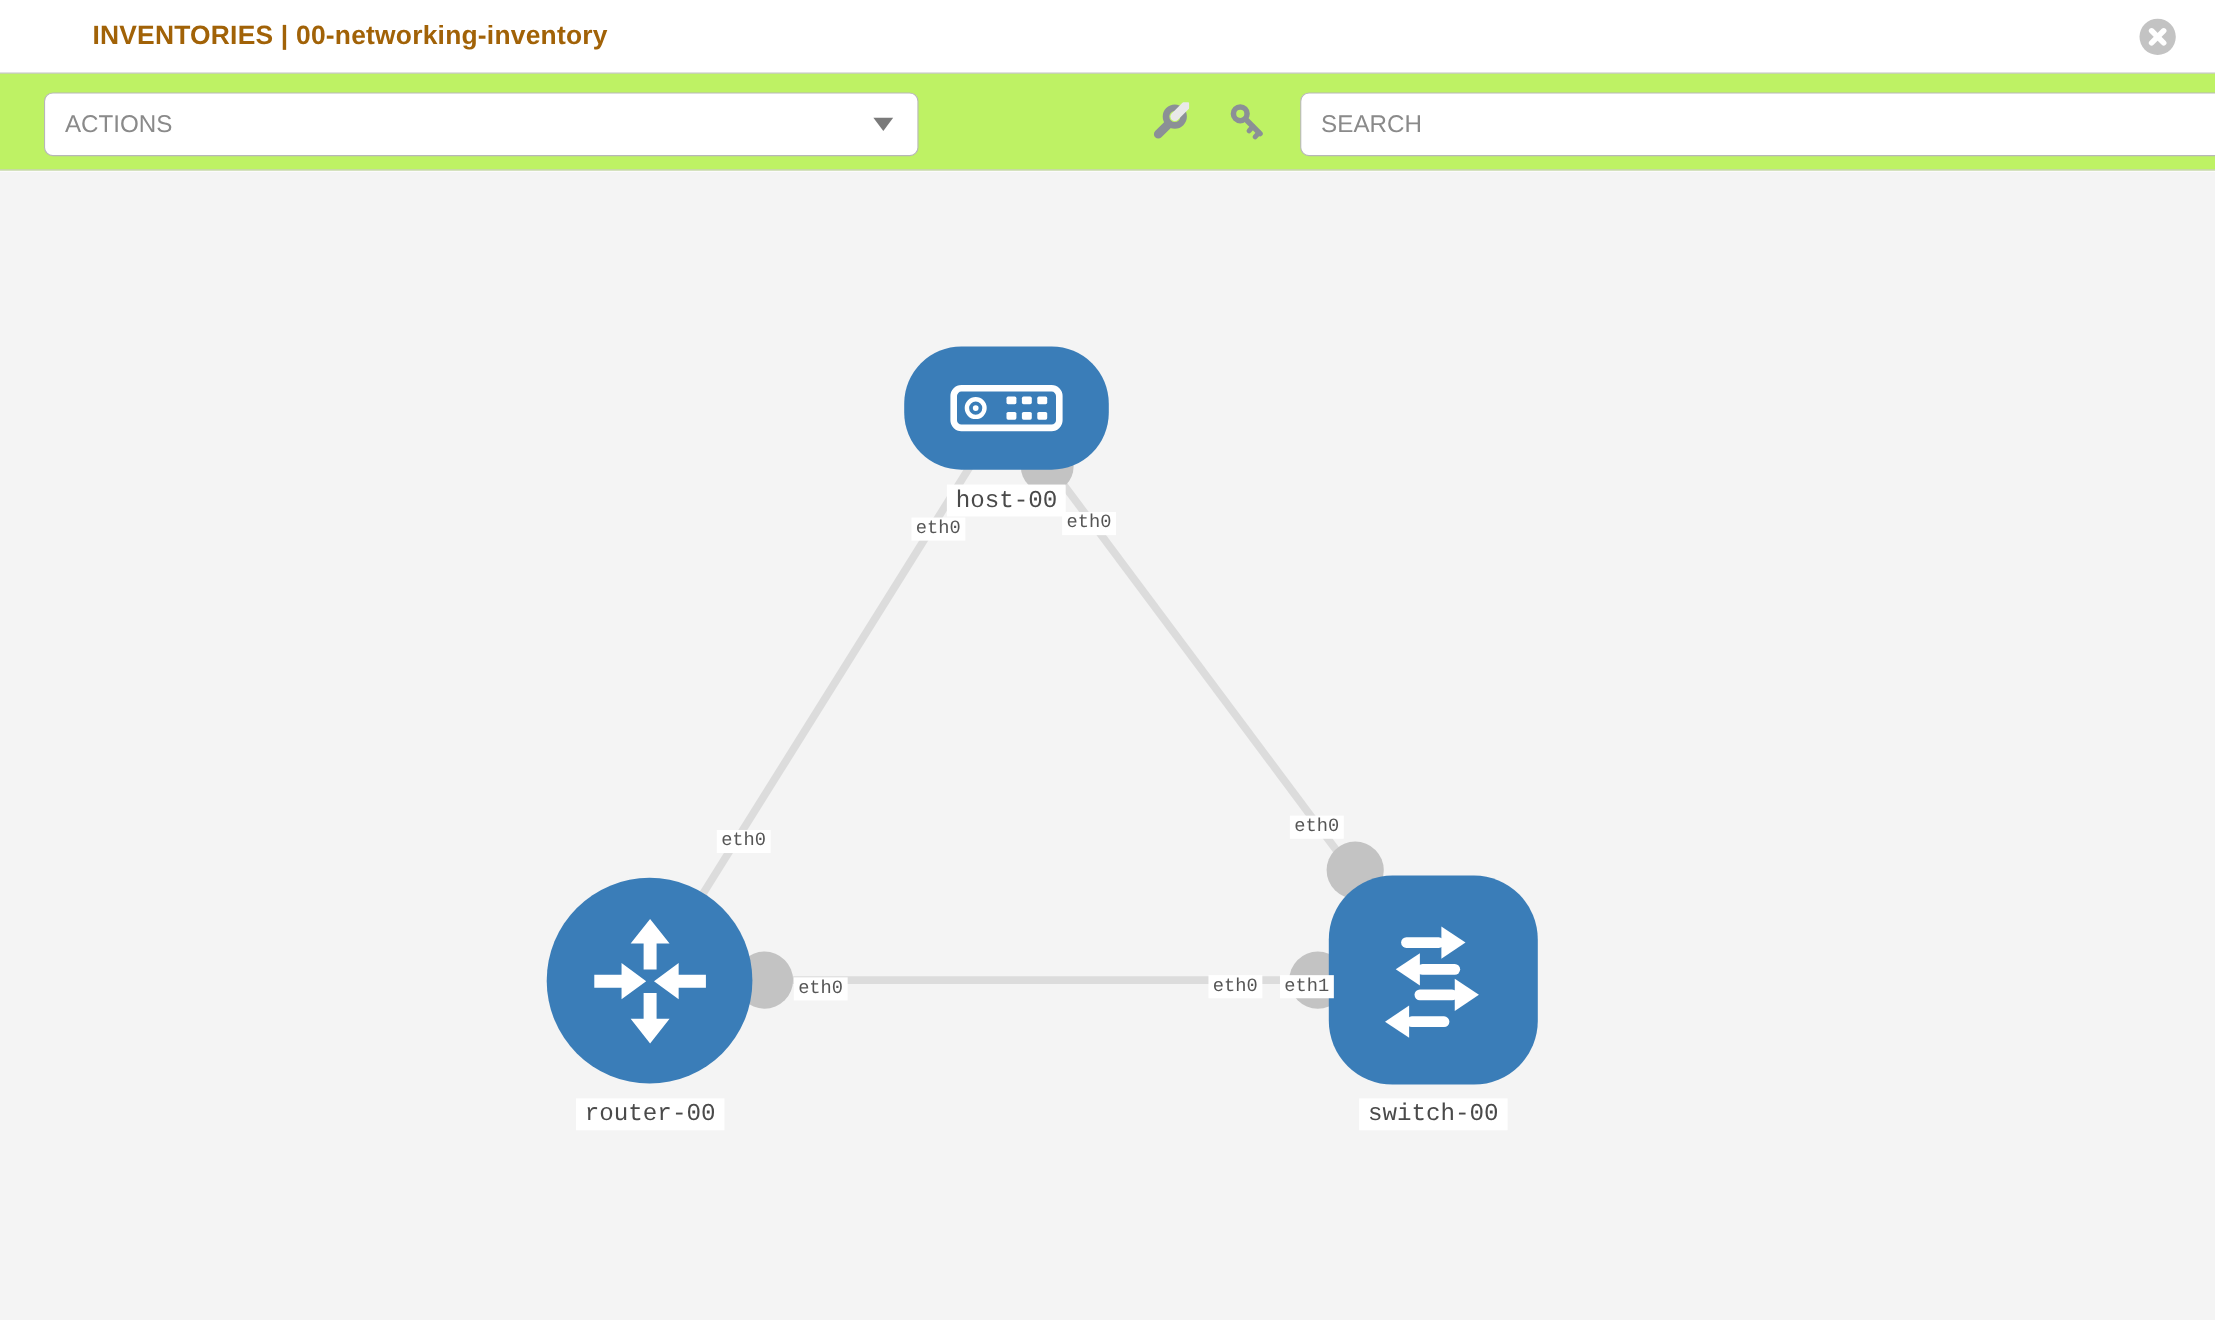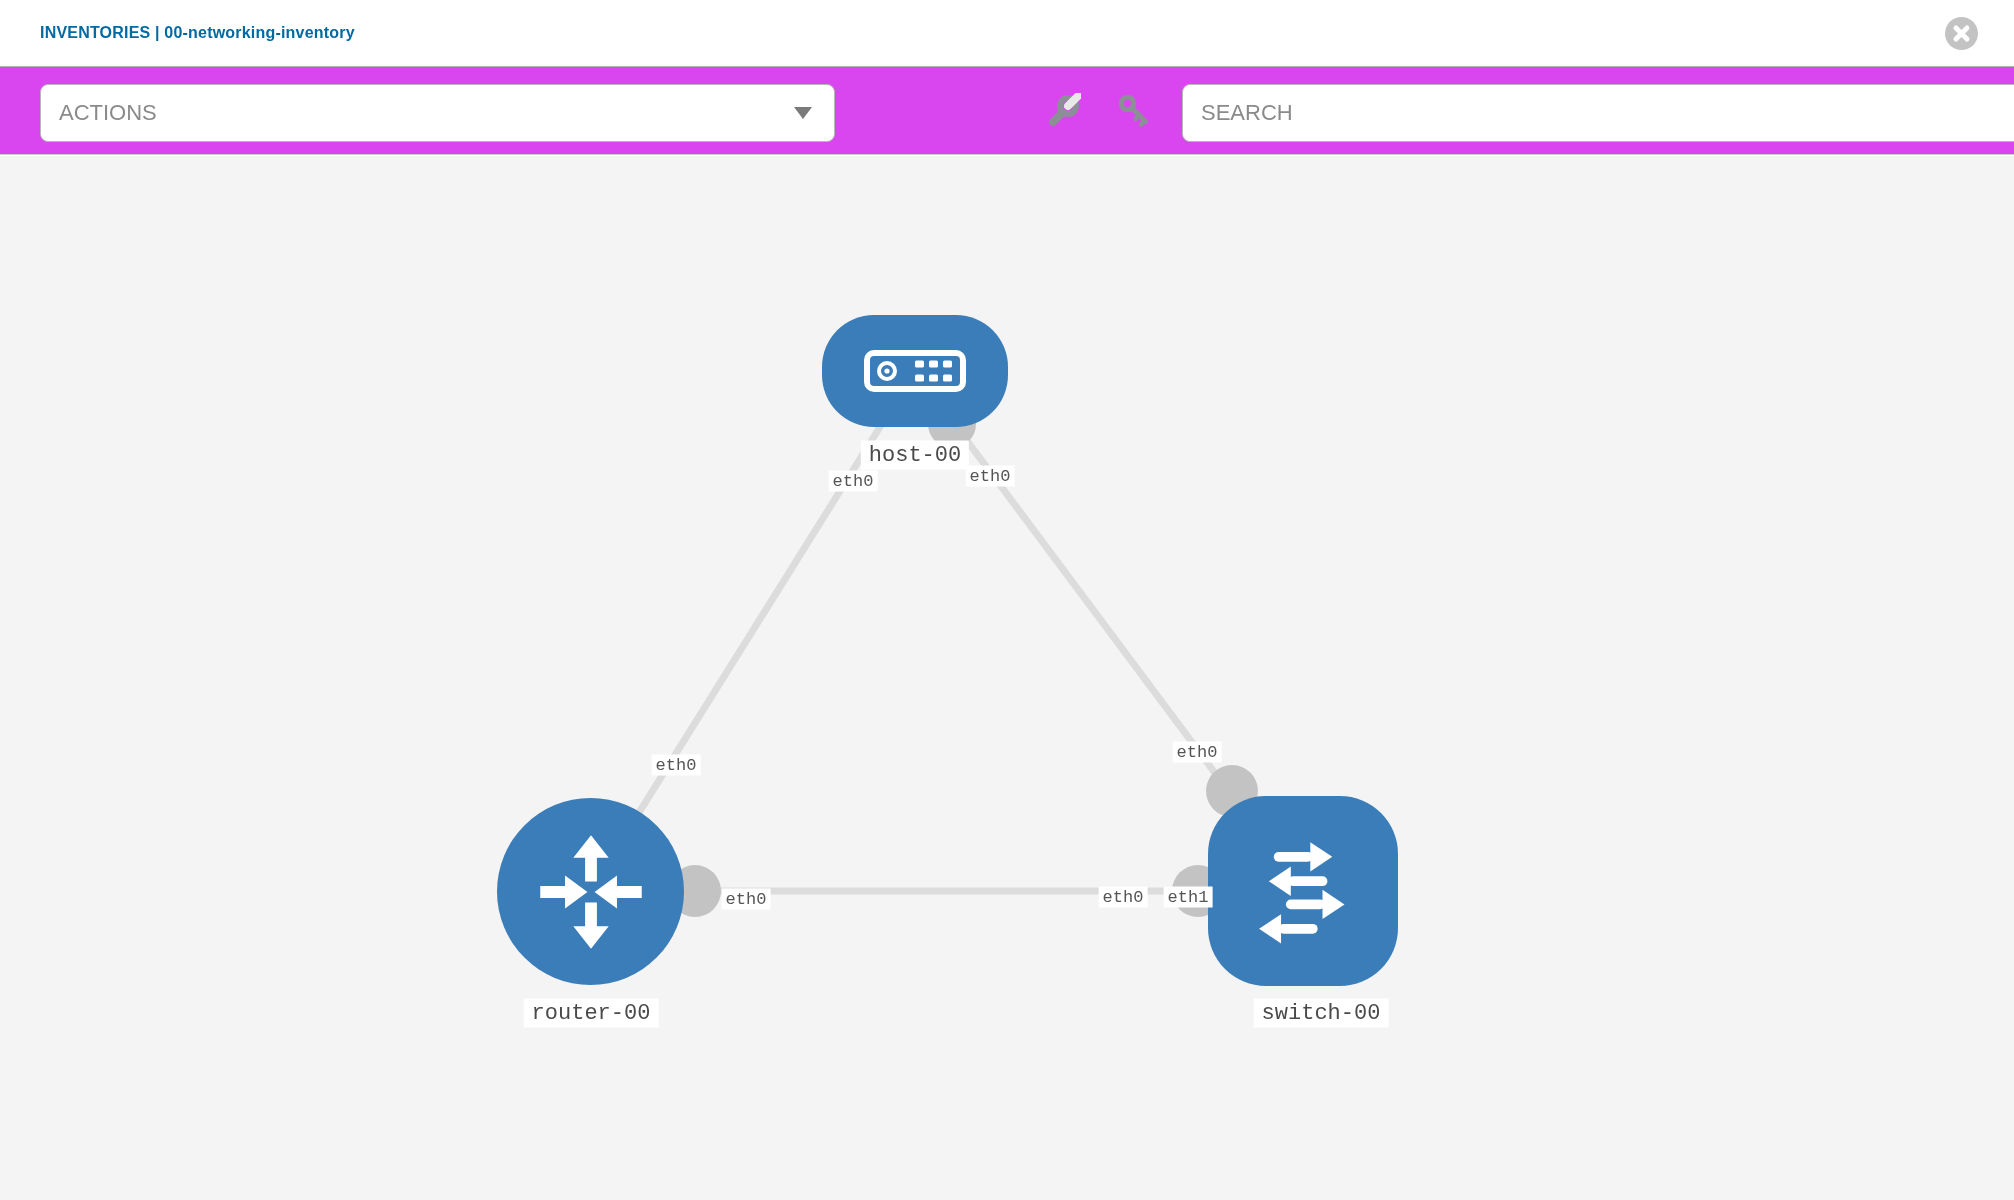--- a/index.html
+++ b/index.html
@@ -8,31 +8,31 @@
     font-family: "Liberation Sans", "DejaVu Sans", sans-serif;
     background: #ffffff; overflow: hidden; position: relative;
   }
 
   
   .header {
     height: 67px; background: #ffffff; border-bottom: 1px solid #b3b3b3;
     display: flex; align-items: center; padding: 0 36px 0 40px;
   }
   .page-title {
-    font-size: 16px; font-weight: bold; color: #0369a1; letter-spacing: .2px;
+    font-size: 24px; font-weight: bold; color: #a16207; letter-spacing: .2px; margin-left: 44px;
   }
   .close-btn {
     margin-left: auto; width: 33px; height: 33px; border-radius: 50%;
     background: #c3c3c3; display: flex; align-items: center; justify-content: center;
     cursor: pointer; flex: 0 0 auto;
   }
 
   
   .toolbar {
-    position: relative; height: 88px; background: #d946ef;
+    position: relative; height: 88px; background: #bef264;
     border-bottom: 1px solid #cccccc;
   }
   .select-box {
     position: absolute; top: 17px; height: 58px; background: #ffffff;
     border: 1px solid #b7b7b7; border-radius: 8px;
     display: flex; align-items: center; justify-content: space-between;
     padding: 0 22px 0 18px; font-size: 22px; color: #8a8a8a; cursor: pointer;
   }
   .actions-box { left: 40px;  width: 795px; }
   .search-box  { left: 1182px; width: 905px; }
@@ -157,21 +157,21 @@
         <rect x="36" y="57" width="32" height="8" rx="4"></rect>
         <path d="M66 49 L84 61 L66 73 Z"></path>
         <rect x="30" y="77" width="32" height="8" rx="4"></rect>
         <path d="M32 69 L14 81 L32 93 Z"></path>
       </g>
     </svg>
   </div>
 
   <div class="node-label" style="left:915px;  top:299px;">host-00</div>
   <div class="node-label" style="left:591px;  top:857px;">router-00</div>
-  <div class="node-label" style="left:1303px; top:857px;margin-left:18px;">switch-00</div>
+  <div class="node-label" style="left:1303px; top:857px;">switch-00</div>
 
   <div class="eth-label" style="left:853px;  top:313px;">eth0</div>
   <div class="eth-label" style="left:990px;  top:308px;">eth0</div>
   <div class="eth-label" style="left:676px;  top:597px;">eth0</div>
   <div class="eth-label" style="left:1197px; top:584px;">eth0</div>
   <div class="eth-label" style="left:746px;  top:731px;">eth0</div>
   <div class="eth-label" style="left:1123px; top:729px;">eth0</div>
   <div class="eth-label" style="left:1188px; top:729px;">eth1</div>
 
 </div>

